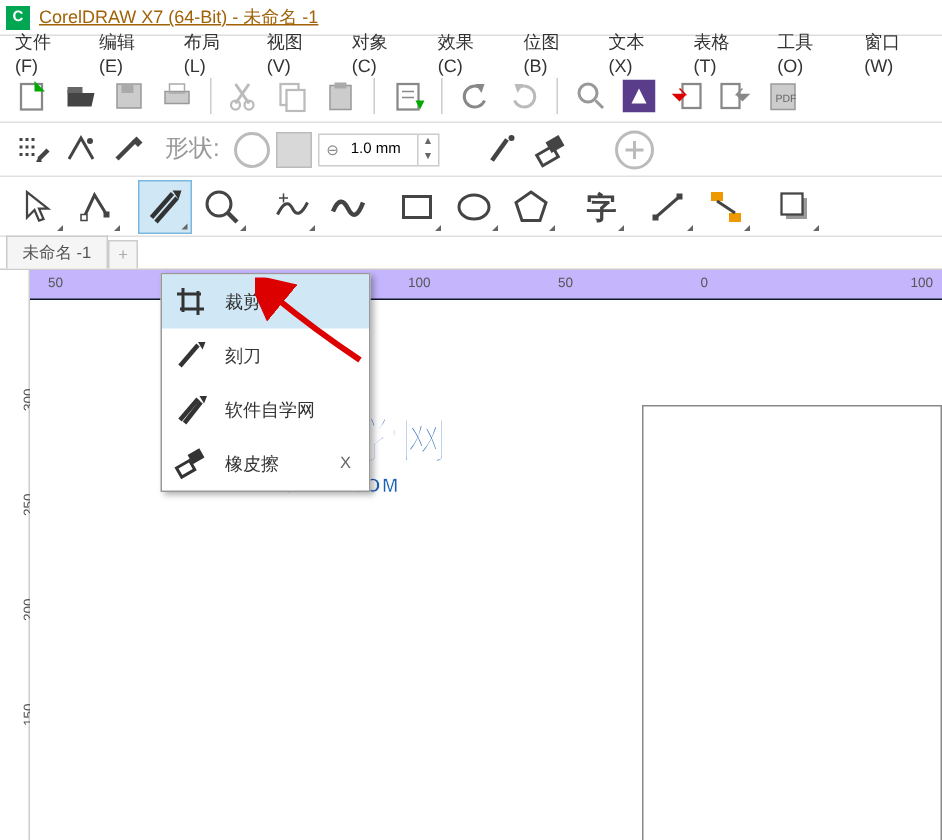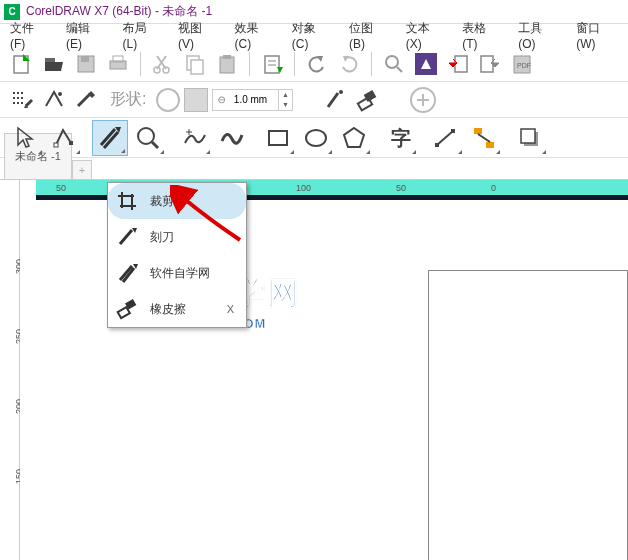--- a/index.html
+++ b/index.html
@@ -1,48 +1,48 @@
 <!DOCTYPE html>
 <html><head>
 <meta charset="utf-8">
 <style>
   * { box-sizing: border-box; margin: 0; padding: 0; font-family: "Microsoft YaHei", "SimSun", sans-serif; }
   body { width: 628px; height: 560px; background: #fff; overflow: hidden; position: relative; }
   .titlebar { height: 24px; background: #fff; border-bottom: 1px solid #ddd; display: flex; align-items: center; padding: 0 4px; gap: 6px; }
   .app-icon { width: 16px; height: 16px; background: #00a651; display: flex; align-items: center; justify-content: center; font-size: 10px; color: #fff; font-weight: bold; }
-  .title-text { font-size: 12px; color: #701a75; }
+  .title-text { font-size: 12px; color: #a16207; text-decoration: underline; }
   .menubar { height: 22px; background: #fff; display: flex; align-items: center; padding: 0 2px; gap: 2px; }
   .menu-item { font-size: 12px; color: #333; padding: 2px 8px; cursor: pointer; }
   .toolbar1 { height: 36px; background: #fff; border-bottom: 1px solid #e0e0e0; display: flex; align-items: center; padding: 0 8px; gap: 4px; }
   .tb-btn { width: 28px; height: 28px; display: flex; align-items: center; justify-content: center; cursor: pointer; }
   .tb-sep { width: 1px; height: 24px; background: #ccc; margin: 0 4px; }
   .toolbar2 { height: 36px; background: #fff; border-bottom: 1px solid #e0e0e0; display: flex; align-items: center; padding: 0 8px; gap: 4px; }
   .shape-label { font-size: 16px; color: #999; margin: 0 6px; }
   .circle-btn { width: 24px; height: 24px; border: 2px solid #bbb; border-radius: 50%; }
   .square-btn { width: 24px; height: 24px; border: 1px solid #bbb; background: #d8d8d8; }
   .spin { display: flex; align-items: center; border: 1px solid #ccc; height: 22px; }
   .spin-val { width: 48px; font-size: 10px; padding: 0 4px; border: none; outline: none; }
   .spin-btns { display: flex; flex-direction: column; font-size: 7px; color: #666; }
   .spin-btns div { width: 14px; height: 10px; display: flex; align-items: center; justify-content: center; border-left: 1px solid #ccc; cursor: pointer; }
   .toolbar3 { height: 40px; background: #fff; border-bottom: 1px solid #e0e0e0; display: flex; align-items: center; padding: 0 8px; gap: 2px; }
   .big-tool { width: 36px; height: 36px; display: flex; align-items: center; justify-content: center; cursor: pointer; position: relative; }
   .big-tool.selected { background: #d0e7f5; border: 1px solid #7ab8e0; }
   .flyout-marker { position: absolute; bottom: 2px; right: 2px; width: 0; height: 0; border-left: 4px solid transparent; border-bottom: 4px solid #666; }
   .doc-tabs { height: 22px; background: #fff; border-bottom: 1px solid #ccc; display: flex; align-items: flex-end; padding-left: 4px; }
-  .tab { font-size: 11px; padding: 15px 10px; border: 1px solid #ccc; border-bottom: none; background: #f5f5f5; color: #555; }
+  .tab { font-size: 11px; padding: 3px 10px; border: 1px solid #ccc; border-bottom: none; background: #f5f5f5; color: #555; }
   .tab.add { padding: 3px 6px; color: #aaa; }
   .workspace { position: relative; height: 400px; display: flex; }
   .vruler { width: 20px; background: #fff; border-right: 1px solid #ccc; position: relative; font-size: 9px; color: #555; }
   .vtick { position: absolute; right: 0; width: 20px; text-align: left; padding-left: 1px; transform: rotate(-90deg); transform-origin: right center; }
-  .hruler { height: 20px; background: #5eead4; border-bottom: 5px solid #0f172a; position: absolute; top: 0; left: 36px; right: 0; font-size: 9px; color: #555; }
+  .hruler { height: 20px; background: #c4b5fd; border-bottom: 1px solid #0f172a; position: absolute; top: 0; left: 12px; right: 0; font-size: 9px; color: #555; }
   .htick { position: absolute; top: 3px; }
   .canvas { position: absolute; left: 20px; top: 20px; right: 0; bottom: 0; background: #fff; }
   .page-rect { position: absolute; right: 0; top: 70px; width: 200px; height: 300px; border: 1px solid #888; background: #fff; box-shadow: 2px 2px 0 #ccc; }
   .flyout { position: absolute; left: 107px; top: 182px; width: 140px; background: #fff; border: 1px solid #999; box-shadow: 2px 2px 4px rgba(0,0,0,0.3); z-index: 100; }
-  .flyout-row { height: 36px; display: flex; align-items: center; padding: 0 6px; gap: 10px; cursor: pointer; border-radius: 16px; }
+  .flyout-row { height: 36px; display: flex; align-items: center; padding: 0 6px; gap: 10px; cursor: pointer; }
   .flyout-row.hover { background: #d0e7f5; }
   .flyout-icon { width: 26px; height: 26px; display: flex; align-items: center; justify-content: center; }
   .flyout-label { font-size: 12px; color: #333; flex: 1; }
   .flyout-shortcut { font-size: 11px; color: #666; margin-right: 6px; }
   .arrow-annot { position: absolute; left: 170px; top: 185px; z-index: 101; pointer-events: none; }
   .watermark { position: absolute; left: 135px; top: 272px; z-index: 50; pointer-events: none; font-family: "Microsoft YaHei", sans-serif; text-align: left; }
   .wm-main { font-size: 32px; font-weight: 900; color: #1a5fb4; letter-spacing: 1px; -webkit-text-stroke: 1px #fff; }
   .wm-sub { font-size: 13px; font-weight: bold; color: #1a5fb4; letter-spacing: 1px; -webkit-text-stroke: 0.5px #fff; }
   svg { display: block; }
 </style>
@@ -52,22 +52,22 @@
 <div class="titlebar">
   <div class="app-icon">C</div>
   <div class="title-text">CorelDRAW X7 (64-Bit) - 未命名 -1</div>
 </div>
 
 <div class="menubar">
   <div class="menu-item">文件(F)</div>
   <div class="menu-item">编辑(E)</div>
   <div class="menu-item">布局(L)</div>
   <div class="menu-item">视图(V)</div>
+  <div class="menu-item">对象(C)</div>
   <div class="menu-item">效果(C)</div>
-  <div class="menu-item">对象(C)</div>
   <div class="menu-item">位图(B)</div>
   <div class="menu-item">文本(X)</div>
   <div class="menu-item">表格(T)</div>
   <div class="menu-item">工具(O)</div>
   <div class="menu-item">窗口(W)</div>
 </div>
 
 <div class="toolbar1">
   <div class="tb-btn">
       <svg width="22" height="22">

